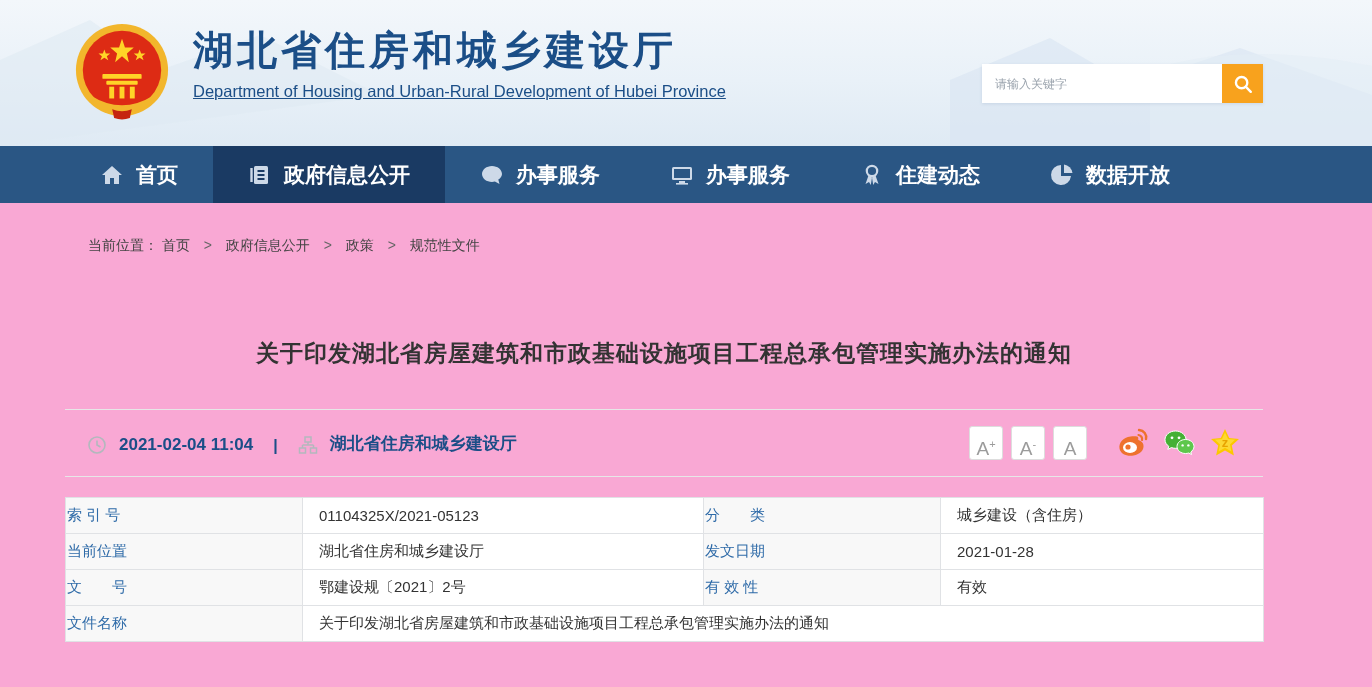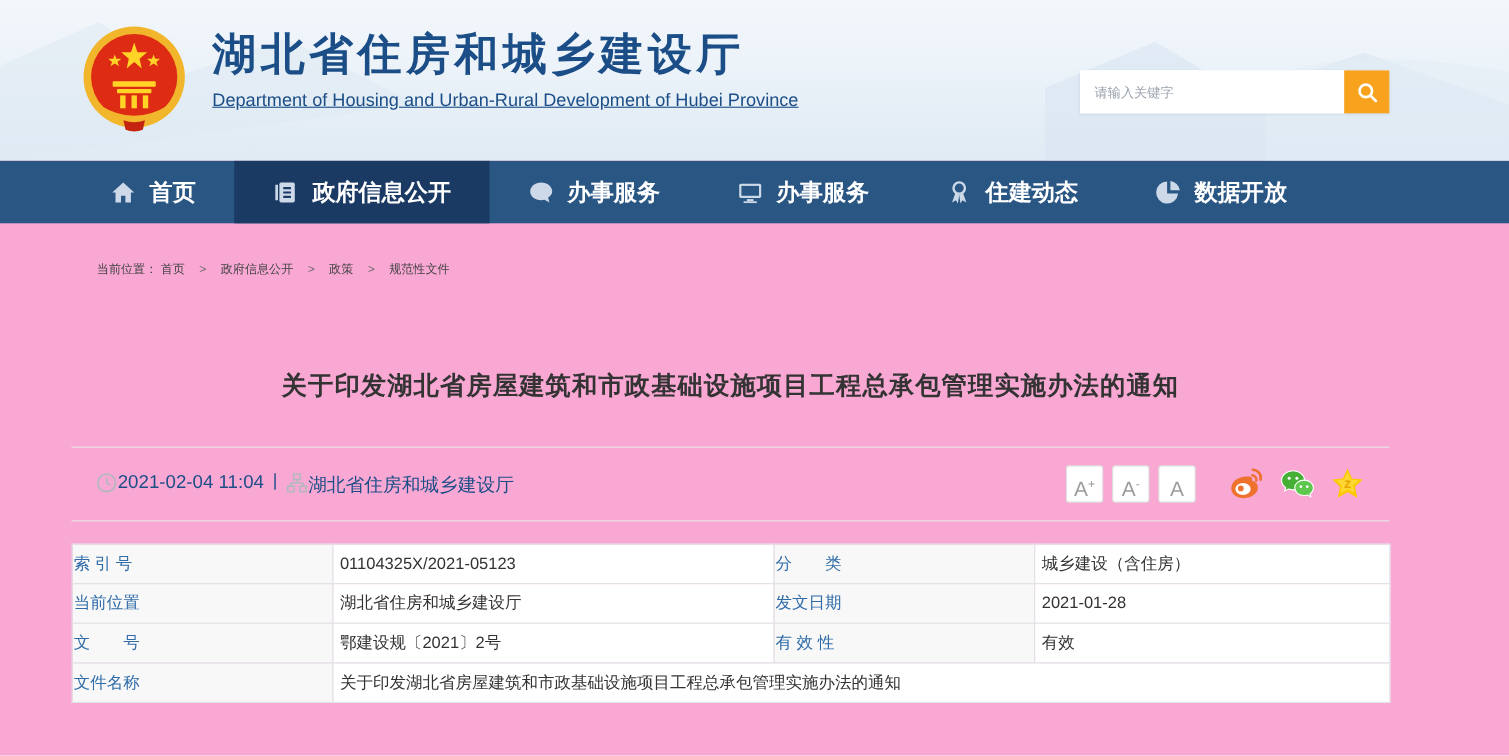--- a/index.html
+++ b/index.html
@@ -19,42 +19,42 @@
   .search-btn{width:41px;height:39px;border:none;background:#f8a21d;cursor:pointer;display:flex;align-items:center;justify-content:center;}
 
   
   .nav{height:57px;background:#2a5684;}
   .nav-inner{display:flex;height:100%;margin-left:65px;}
   .nav-item{display:flex;align-items:center;gap:12px;padding:0 35px;color:#fff;font-size:21px;font-weight:bold;text-decoration:none;cursor:pointer;}
   .nav-item.active{background:#1a3a63;}
   .nav-item svg{display:block;}
 
   
-  .breadcrumb{width:1198px;margin:34px 0 0 65px;padding-left:23px;font-size:11px;color:#444;box-sizing:border-box;}
+  .breadcrumb{width:1198px;margin:34px 0 0 65px;padding-left:23px;font-size:14px;color:#444;box-sizing:border-box;}
   .breadcrumb a{color:#444;text-decoration:none;cursor:pointer;}
   .crumb-sep{margin:0 10px;color:#666;}
 
   
   .article-title{width:1198px;margin:83px 0 0 65px;text-align:center;font-size:23px;font-weight:bold;color:#333;letter-spacing:1px;}
 
   .meta-row{width:1198px;margin:40px 0 0 65px;height:68px;border-top:1px solid #e7e7e7;border-bottom:1px solid #e7e7e7;display:flex;align-items:center;justify-content:space-between;padding:0 22px;box-sizing:border-box;}
-  .meta-left{display:flex;align-items:flex-start;gap:0;}
+  .meta-left{display:flex;align-items:flex-end;gap:12px;font-weight:bold;}
   .meta-date,.meta-source{font-size:17px;color:#1b4e87;}
   .meta-divider{color:#1b4e87;font-size:16px;margin:0 8px;}
   .meta-right{display:flex;align-items:center;gap:14px;}
   .font-btns{display:flex;gap:8px;margin-right:16px;}
   .font-btn{width:34px;height:34px;border:1px solid #ddd;border-radius:3px;background:#fff;color:#9b9b9b;font-size:19px;line-height:32px;text-align:center;cursor:pointer;position:relative;}
   .font-btn sup{font-size:11px;}
   .share-icon{width:32px;height:32px;cursor:pointer;display:block;}
 
   
   .doc-table{width:1198px;margin:20px 0 0 65px;border-collapse:collapse;table-layout:fixed;}
   .doc-table td{border:1px solid #e0e2e5;height:36px;font-size:15px;box-sizing:border-box;}
   .doc-table td.lab{background:#f8f8f8;color:#2f6ba8;}
-  .doc-table td.val{color:#333;padding-left:6px;background:#fff;margin-top:11px;}
+  .doc-table td.val{color:#333;padding-left:16px;background:#fff;margin-top:11px;}
   .col-l{width:237px;} .col-v1{width:401px;} .col-l2{width:237px;} .col-v2{width:323px;}
 </style>
 </head>
 <body>
 
 <div class="page">
 
   <div class="header">
     <svg class="header-art" viewBox="0 0 1372 146" preserveAspectRatio="none">
       <path d="M0,60 L90,20 L160,70 L260,35 L380,95 L0,146 Z" fill="#dfe9f3" opacity="0.55"></path>

